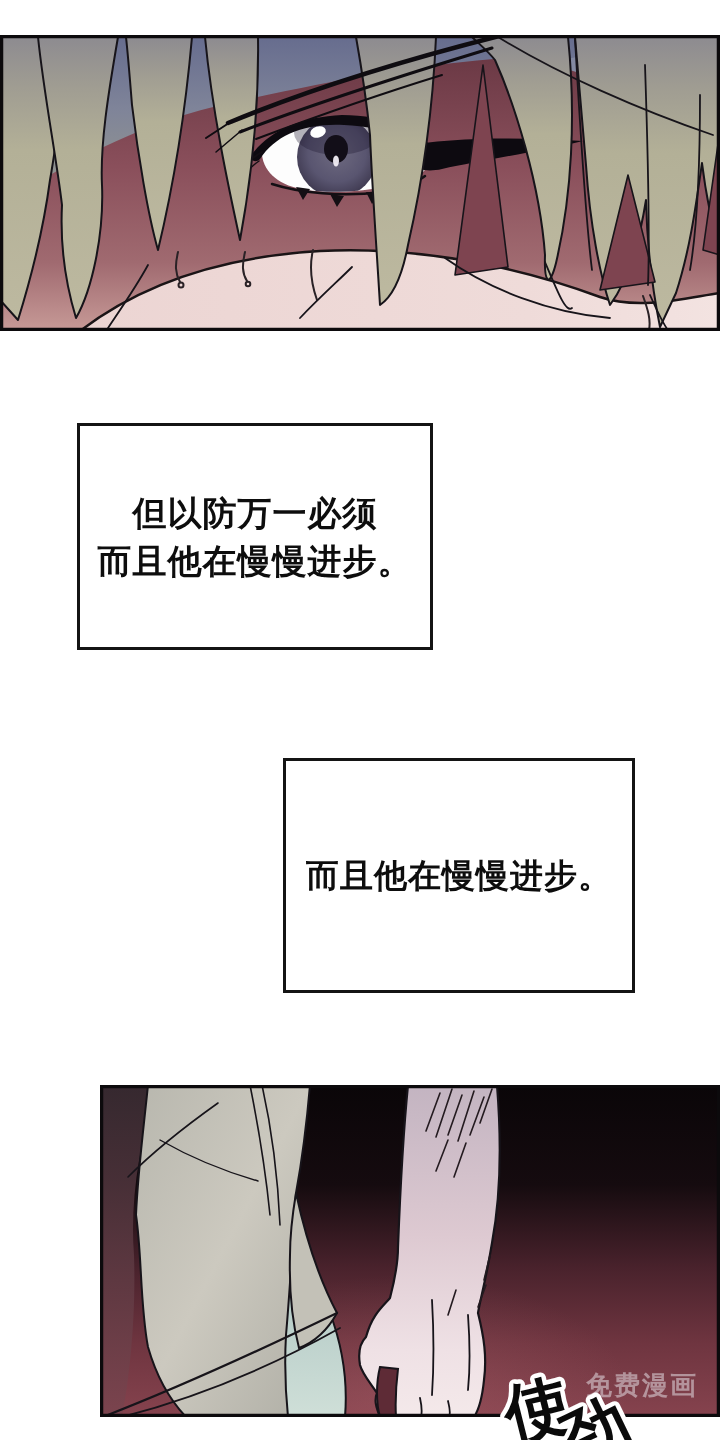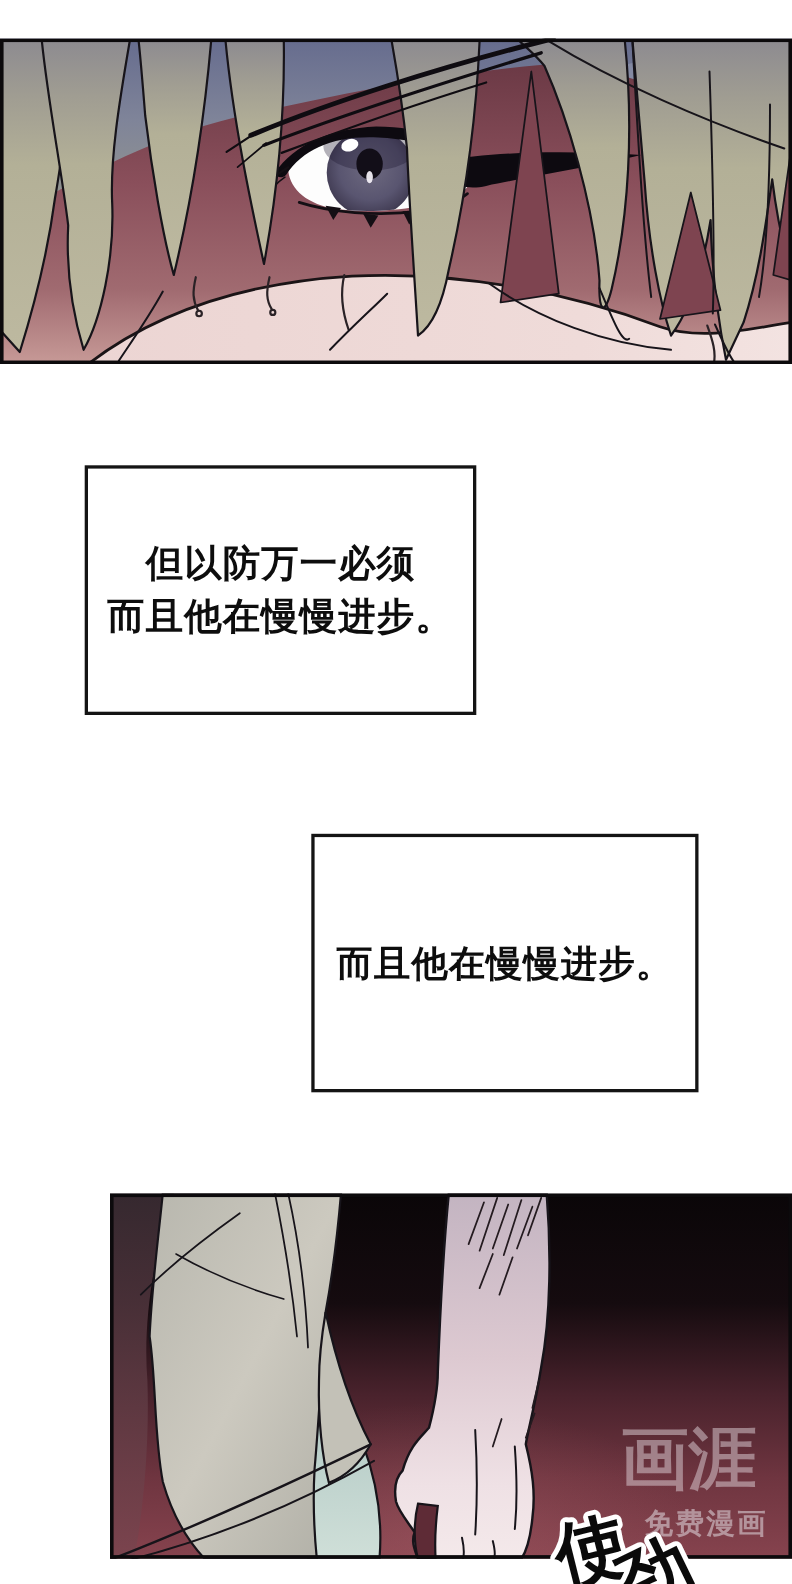--- a/index.html
+++ b/index.html
@@ -244,21 +244,20 @@
           <path d="M390,170 L384,195"></path>
           <path d="M386,200 L378,222"></path>
           <path d="M356,205 L348,230"></path>
         </g>
       </g>
 
       <rect x="1.5" y="1.5" width="617" height="329" fill="none" stroke="#0c0a0c" stroke-width="3.5"></rect>
     </svg>
   </div>
 
-  <div class="watermark-logo">画涯</div>
   <div class="watermark-tagline">免费漫画</div>
 
   <svg id="sfx-layer" width="720" height="1440" viewBox="0 0 720 1440">
     <text class="sfx-text" x="538" y="1432" text-anchor="middle" transform="rotate(-14 538 1410)">使</text>
     <text class="sfx-text" x="596" y="1454" text-anchor="middle" transform="rotate(-26 596 1432)">劲</text>
   </svg>
 
 </div>
 
 </body></html>

